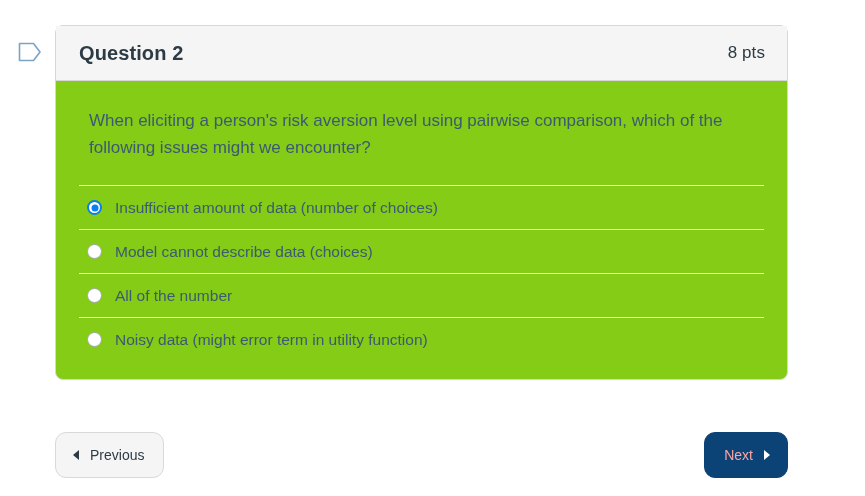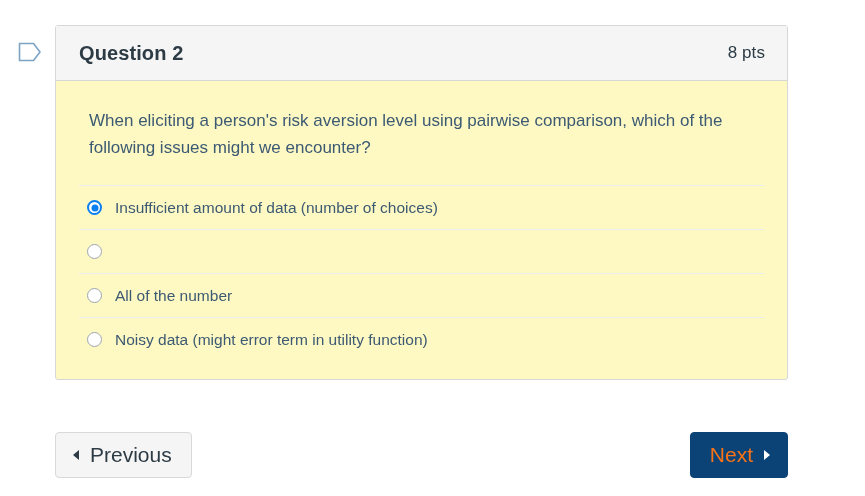--- a/index.html
+++ b/index.html
@@ -24,22 +24,22 @@
     height: 22px;
   }
 
   
   .question-card {
     position: absolute;
     left: 55px;
     top: 25px;
     width: 733px;
     border: 1px solid #d7d7d7;
-    border-radius: 3px;
-    background: #fef9c3;
+    border-radius: 8px;
+    background: #84cc16;
     box-sizing: border-box;
   }
 
   .question-header {
     background: #f5f5f5;
     border-bottom: 1px solid #d7d7d7;
     height: 55px;
     display: flex;
     align-items: center;
     justify-content: space-between;
@@ -119,40 +119,40 @@
     position: absolute;
     left: 55px;
     top: 432px;
     width: 733px;
     height: 46px;
   }
   .btn {
     position: absolute;
     top: 0;
     height: 46px;
-    border-radius: 4px;
+    border-radius: 11px;
     display: flex;
     align-items: center;
     box-sizing: border-box;
-    font-size: 21px;
+    font-size: 14px;
     cursor: pointer;
   }
   .btn-previous {
     left: 0;
     padding: 0 19px 0 17px;
     background: #f5f5f5;
     border: 1px solid #d9d9d9;
     color: #2d3b45;
   }
   .btn-next {
     right: 0;
     padding: 0 17px 0 19px;
     background: #0b4377;
     border: 1px solid #0b4377;
-    color: #f97316;
+    color: #fca5a5;
   }
   .tri {
     width: 0;
     height: 0;
     flex: 0 0 auto;
   }
   .tri-left {
     border-top: 5px solid transparent;
     border-bottom: 5px solid transparent;
     border-right: 6px solid #2d3b45;
@@ -186,20 +186,21 @@
 
     <div class="answers">
 
       <div class="answer-row">
         <span class="radio checked"></span>
         <span class="answer-label">Insufficient amount of data (number of choices)</span>
       </div>
 
       <div class="answer-row">
         <span class="radio"></span>
+        <span class="answer-label">Model cannot describe data (choices)</span>
       </div>
 
       <div class="answer-row">
         <span class="radio"></span>
         <span class="answer-label">All of the number</span>
       </div>
 
       <div class="answer-row">
         <span class="radio"></span>
         <span class="answer-label">Noisy data (might error term in utility function)</span>

